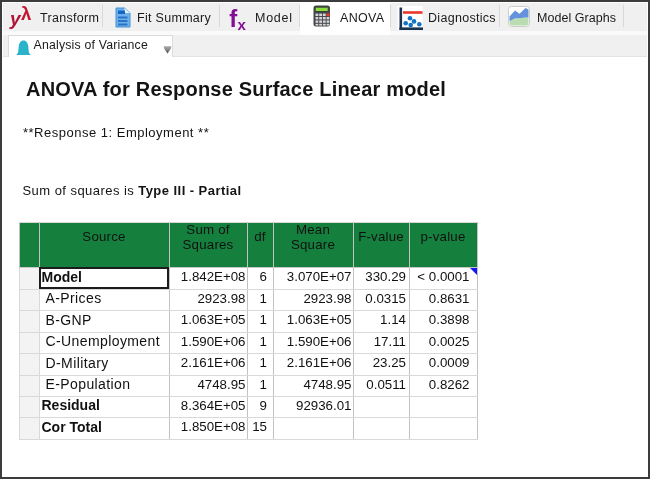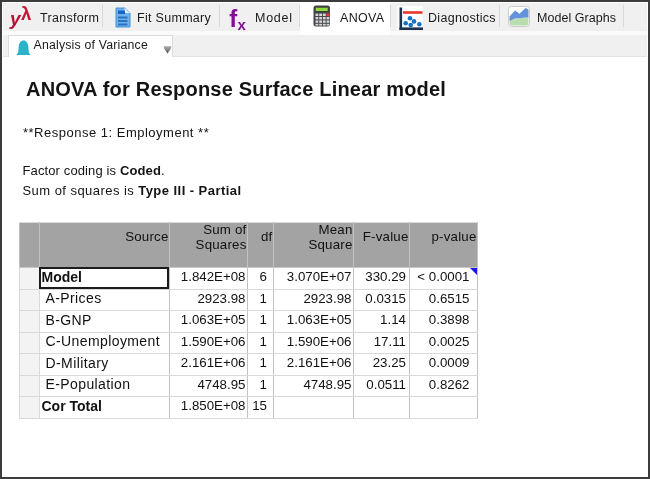--- a/index.html
+++ b/index.html
@@ -26,21 +26,21 @@
 #h1 { left:24px; top:76px; font-size:20px; font-weight:bold; letter-spacing:0.2px; white-space:nowrap; }
 #resp { left:21px; top:123px; font-size:13px; letter-spacing:0.5px; white-space:nowrap; }
 #fct { left:20.5px; top:159px; font-size:13px; line-height:19.6px; white-space:nowrap; }
 
 #tbl { left:16.5px; top:220px; }
 table { border-collapse:collapse; table-layout:fixed; font-size:13.3px; color:#111; }
 td, th { border-left:1px solid #c2c2c2; border-right:1px solid #c2c2c2; border-top:1px solid #d9d9d9; border-bottom:1px solid #d9d9d9; overflow:hidden; white-space:nowrap; font-weight:normal; }
 td { padding-bottom:3px; }
 table { border:1px solid #ababab; }
 th { border-bottom-color:#c6c6c6 !important; }
-th { background:#a3a3a3; text-align:right; font-size:13.3px; font-weight:normal; letter-spacing:0.2px; line-height:14.8px; vertical-align:middle; padding-bottom:14px; }
+th { background:#15803d; text-align:center; font-size:13.3px; font-weight:normal; letter-spacing:0.2px; line-height:14.8px; vertical-align:middle; padding-bottom:14px; }
 td.gut { background:#f3f3f3; border-color:#d9d9d9; }
 td.num { text-align:right; padding-right:1px; }
 td.fv { text-align:right; padding-right:2.5px; }
 td.df { text-align:right; padding-right:5.5px; }
 td.pv { text-align:right; padding-right:7px; }
 td.src { text-align:left; padding-left:6px; font-size:14px; letter-spacing:0.4px; }
 td.srcb { text-align:left; padding-left:2px; font-weight:bold; font-size:14px; }
 td.focus { outline:2px solid #1c1c1c; outline-offset:-2px; }
 #ptri { width:0; height:0; border-left:7px solid transparent; border-top:7px solid #1a16f0; }
 </style>
@@ -133,21 +133,21 @@
     <stop offset="0" stop-color="#ababab"></stop>
         <stop offset="0.45" stop-color="#8a8a8a"></stop>
         <stop offset="1" stop-color="#3f3f3f"></stop>
   </linearGradient>
     </defs>
   <path d="M0.5 0.3 L8.5 0.3 L7.6 3 L4.5 7.5 L1.4 3 Z" fill="url(#ag)"></path>
 </svg>
 
 <div class="abs" id="h1">ANOVA for Response Surface Linear model</div>
 <div class="abs" id="resp">**Response 1: Employment **</div>
-<div class="abs" id="fct"><span style="letter-spacing:0.12px;">Factor coding is <b>Coded</b>.</span><br><span style="letter-spacing:0.45px;">Sum of squares is <b>Type III - Partial</b></span></div>
+<div class="abs" id="fct"><br><span style="letter-spacing:0.45px;">Sum of squares is <b>Type III - Partial</b></span></div>
 
 <div class="abs" id="tbl">
 <table>
   <colgroup>
     <col style="width:20px">
         <col style="width:130px">
         <col style="width:78px">
         <col style="width:26px">
         <col style="width:80px">
         <col style="width:56px">
@@ -172,21 +172,21 @@
           <td class="fv">330.29</td>
           <td class="pv" style="position:relative;">&lt; 0.0001<div class="abs" id="ptri" style="right:0; top:0;"></div></td>
   </tr>
   <tr style="height:21px;">
     <td class="gut"></td>
           <td class="src">A-Prices</td>
           <td class="num">2923.98</td>
           <td class="df">1</td>
           <td class="num">2923.98</td>
           <td class="fv">0.0315</td>
-          <td class="pv">0.6515</td>
+          <td class="pv">0.8631</td>
   </tr>
   <tr style="height:22px;">
     <td class="gut"></td>
           <td class="src">B-GNP</td>
           <td class="num">1.063E+05</td>
           <td class="df">1</td>
           <td class="num">1.063E+05</td>
           <td class="fv">1.14</td>
           <td class="pv">0.3898</td>
   </tr>
@@ -209,20 +209,29 @@
           <td class="pv">0.0009</td>
   </tr>
   <tr style="height:21px;">
     <td class="gut"></td>
           <td class="src">E-Population</td>
           <td class="num">4748.95</td>
           <td class="df">1</td>
           <td class="num">4748.95</td>
           <td class="fv">0.0511</td>
           <td class="pv">0.8262</td>
+  </tr>
+  <tr style="height:21px;">
+    <td class="gut"></td>
+          <td class="srcb">Residual</td>
+          <td class="num">8.364E+05</td>
+          <td class="df">9</td>
+          <td class="num">92936.01</td>
+          <td class="fv"></td>
+          <td class="pv"></td>
   </tr>
   <tr style="height:22px;">
     <td class="gut"></td>
           <td class="srcb">Cor Total</td>
           <td class="num">1.850E+08</td>
           <td class="df">15</td>
           <td class="num"></td>
           <td class="fv"></td>
           <td class="pv"></td>
   </tr>

